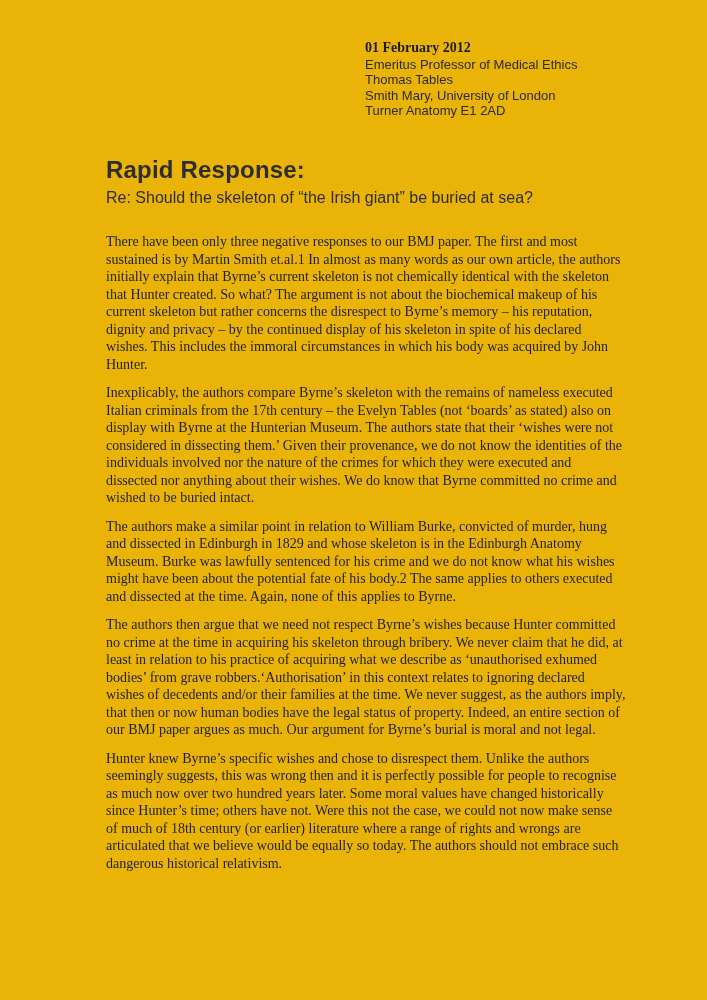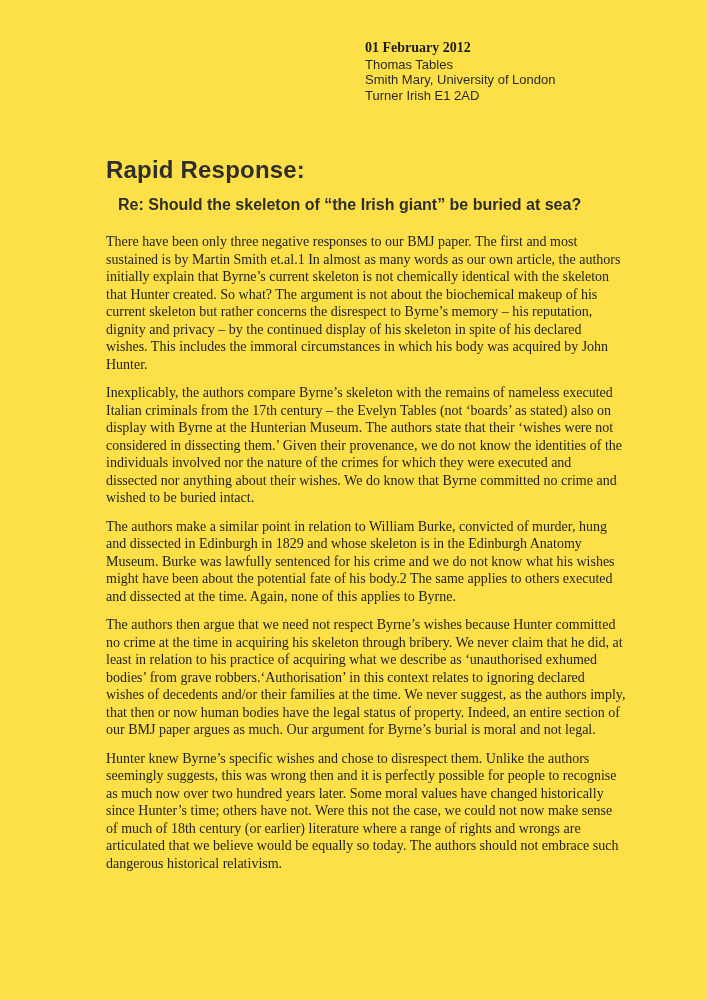--- a/index.html
+++ b/index.html
@@ -4,21 +4,21 @@
 <style>
   html, body {
     margin: 0;
     padding: 0;
     background: #ffffff;
   }
   .page {
     position: relative;
     width: 707px;
     height: 1000px;
-    background: #fde047;
+    background: #eab308;
     overflow: hidden;
   }
   .sender-block {
     position: absolute;
     left: 365px;
     top: 40px;
     font-family: "Liberation Sans", sans-serif;
     font-size: 13px;
     line-height: 15.5px;
     color: #2b2b2b;
@@ -39,22 +39,22 @@
     color: #2e2e2e;
   }
   .title-main {
     font-size: 24px;
     font-weight: bold;
     margin: 0 0 5px 0;
     letter-spacing: 0.2px;
   }
   .title-sub {
     font-size: 16px;
-    font-weight: bold;
-    margin: 12px;
+    font-weight: normal;
+    margin: 0;
   }
   .body-block {
     position: absolute;
     left: 106px;
     top: 233px;
     width: 520px;
     font-family: "Liberation Serif", serif;
     font-size: 14px;
     line-height: 17.5px;
     color: #1f1f1f;
@@ -63,23 +63,24 @@
     margin: 0 0 11px 0;
   }
 </style>
 </head>
 <body>
 
 <div class="page">
 
   <div class="sender-block">
     <div class="sender-date">01 February 2012</div>
+    <div>Emeritus Professor of Medical Ethics</div>
     <div>Thomas Tables</div>
     <div>Smith Mary, University of London</div>
-    <div>Turner Irish E1 2AD</div>
+    <div>Turner Anatomy E1 2AD</div>
   </div>
 
   <div class="title-block">
     <h1 class="title-main">Rapid Response:</h1>
     <h2 class="title-sub">Re: Should the skeleton of “the Irish giant” be buried at sea?</h2>
   </div>
 
   <div class="body-block">
     <p>There have been only three negative responses to our BMJ paper. The first and most sustained is by Martin Smith et.al.1 In almost as many words as our own article, the authors initially explain that Byrne’s current skeleton is not chemically identical with the skeleton that Hunter created. So what? The argument is not about the biochemical makeup of his current skeleton but rather concerns the disrespect to Byrne’s memory – his reputation, dignity and privacy – by the continued display of his skeleton in spite of his declared wishes. This includes the immoral circumstances in which his body was acquired by John Hunter.</p>
     <p>Inexplicably, the authors compare Byrne’s skeleton with the remains of nameless executed Italian criminals from the 17th century – the Evelyn Tables (not ‘boards’ as stated) also on display with Byrne at the Hunterian Museum. The authors state that their ‘wishes were not considered in dissecting them.’ Given their provenance, we do not know the identities of the individuals involved nor the nature of the crimes for which they were executed and dissected nor anything about their wishes. We do know that Byrne committed no crime and wished to be buried intact.</p>

